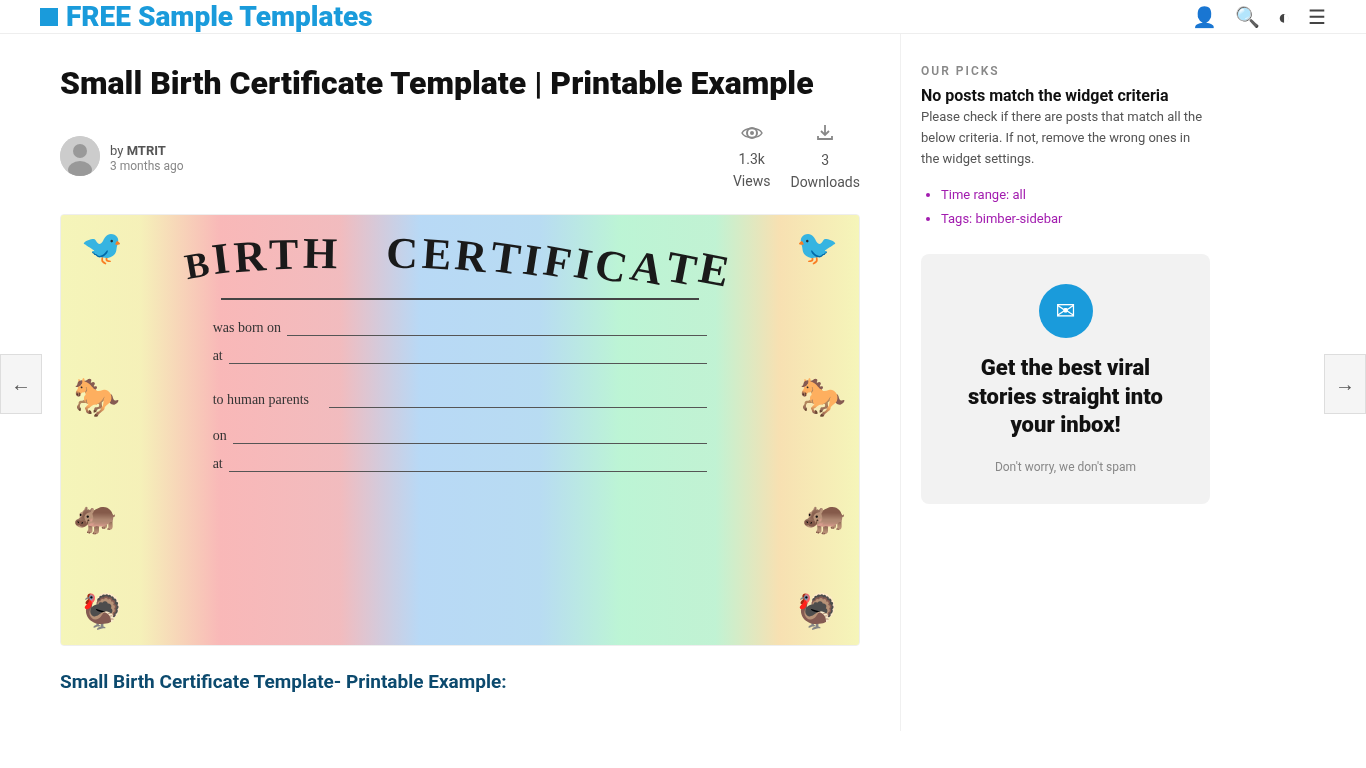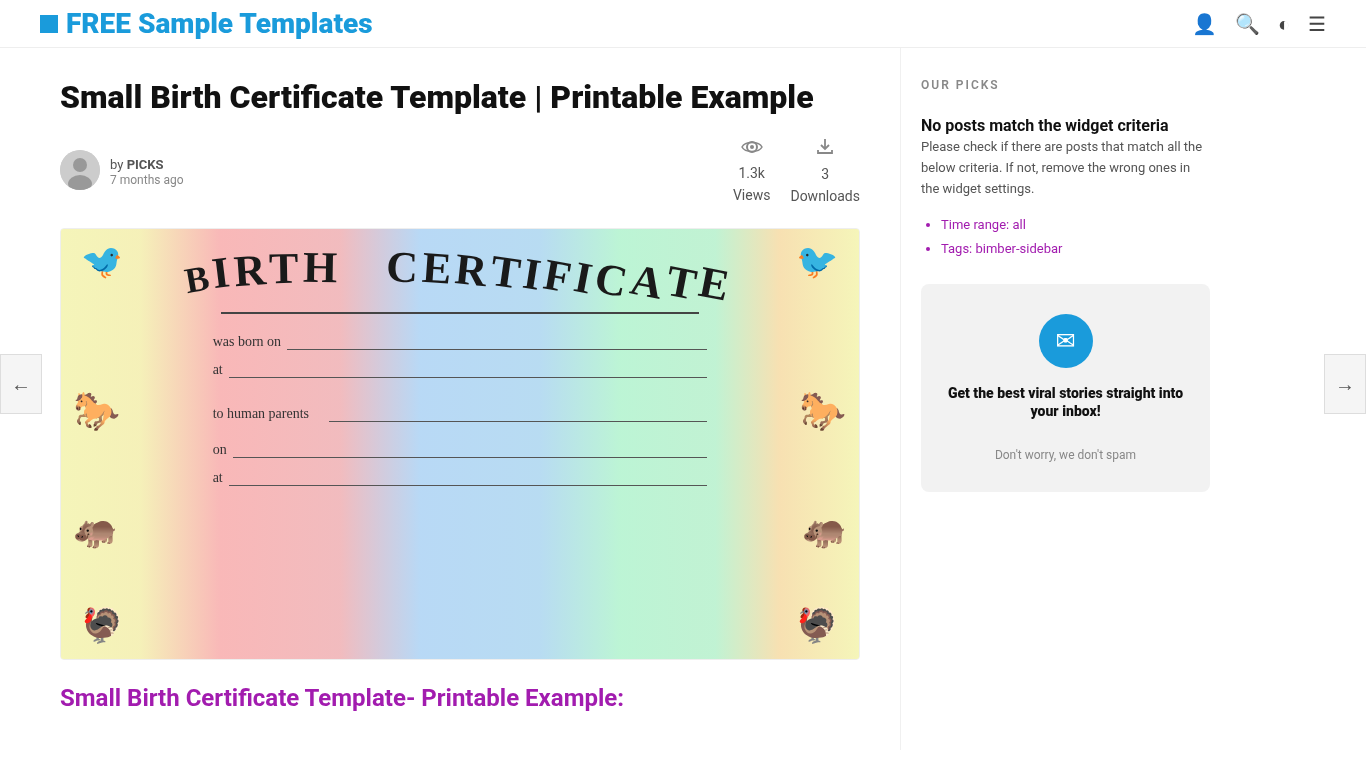--- a/index.html
+++ b/index.html
@@ -3,21 +3,21 @@
   <meta charset="utf-8">
   <style>
     * { box-sizing: border-box; margin: 0; padding: 0; }
     body { font-family: -apple-system, BlinkMacSystemFont, 'Segoe UI', Roboto, sans-serif; background: #fff; color: #222; }
 
     
     .header {
       display: flex;
       align-items: center;
       justify-content: space-between;
-      padding: 7px 40px;
+      padding: 0 40px;
       border-bottom: 1px solid #eee;
       text-align: center;
     }
     .header-logo {
       font-size: 28px;
       font-weight: 900;
       color: #1a9bdb;
       text-decoration: none;
       display: flex;
       align-items: center;
@@ -151,43 +151,43 @@
       position: relative;
       background: linear-gradient(to right, #f5f5c0, #f8b8b8, #b8d8f0, #b8f0d0, #f0d0b8, #f5f5c0);
       display: flex;
       flex-direction: column;
       align-items: center;
       overflow: hidden;
     }
 
     
     .section-title-link {
-      font-size: 24px;
+      font-size: 19px;
       font-weight: 700;
-      color: #a21caf;
+      color: #0c4a6e;
       text-decoration: none;
       display: block;
       margin-bottom: 8px;
     }
 
     
     .sidebar {
       width: 340px;
       flex-shrink: 0;
       padding: 30px 30px 30px 20px;
       border-left: 1px solid #f0f0f0;
     }
 
     .our-picks-title {
       font-size: 12px;
       font-weight: 600;
       color: #888;
       letter-spacing: 2px;
       text-transform: uppercase;
-      margin-bottom: 24px;
+      margin-bottom: 8px;
     }
 
     .no-posts-title {
       font-size: 16px;
       font-weight: 700;
       color: #111;
       margin-bottom: 2px;
     }
 
     .no-posts-desc {
@@ -218,25 +218,25 @@
       background: #1a9bdb;
       border-radius: 50%;
       display: flex;
       align-items: center;
       justify-content: center;
       margin: 0 auto 16px;
       font-size: 24px;
       color: #fff;
     }
     .newsletter-title {
-      font-size: 14px;
+      font-size: 22px;
       font-weight: 900;
       color: #111;
       line-height: 1.3;
-      margin-bottom: 27px;
+      margin-bottom: 20px;
     }
     .newsletter-spam {
       font-size: 12px;
       color: #888;
       margin-top: 8px;
     }
   </style>
 </head>
 <body>
 
@@ -272,23 +272,23 @@
 
           <svg width="40" height="40" viewBox="0 0 40 40">
             <circle cx="20" cy="20" r="20" fill="#ccc"></circle>
             <circle cx="20" cy="15" r="7" fill="#999"></circle>
             <ellipse cx="20" cy="34" rx="12" ry="9" fill="#999"></ellipse>
           </svg>
         </div>
         <div class="author-info">
           <span class="by">
             <span>by</span>
-            <strong>PICKS</strong>
+            <strong>MTRIT</strong>
           </span>
-          <span class="time-ago">7 months ago</span>
+          <span class="time-ago">3 months ago</span>
         </div>
       </div>
 
       <div class="meta-stats">
         <div class="stat-item">
           <span class="stat-icon">
             <svg width="22" height="16" viewBox="0 0 22 16" fill="none">
               <circle cx="11" cy="8" r="5" stroke="#888" stroke-width="2"></circle>
               <circle cx="11" cy="8" r="2" fill="#888"></circle>
               <path d="M1 8 C4 2, 18 2, 21 8 C18 14, 4 14, 1 8Z" stroke="#888" stroke-width="1.5" fill="none"></path>

